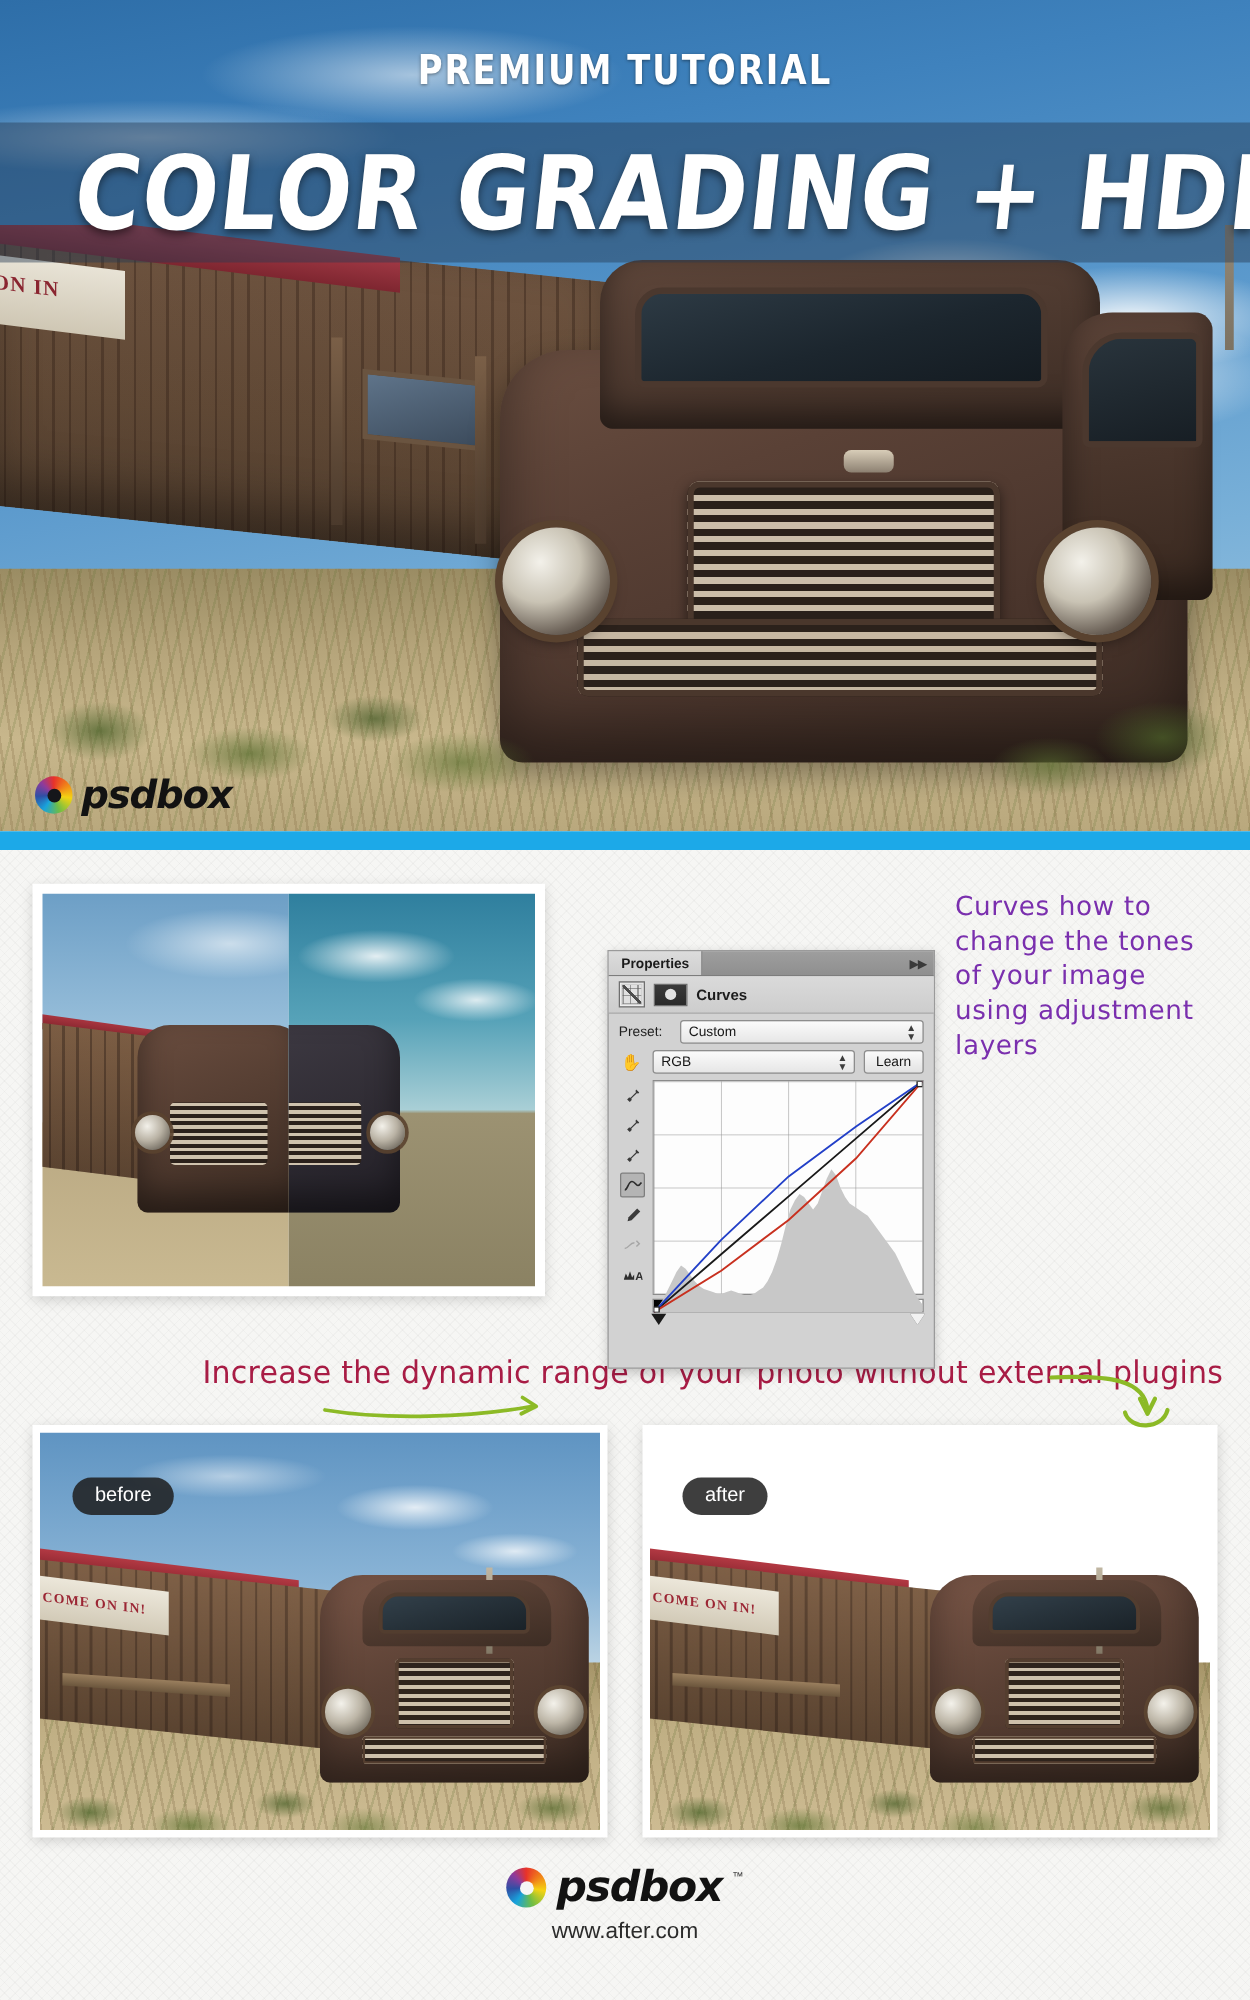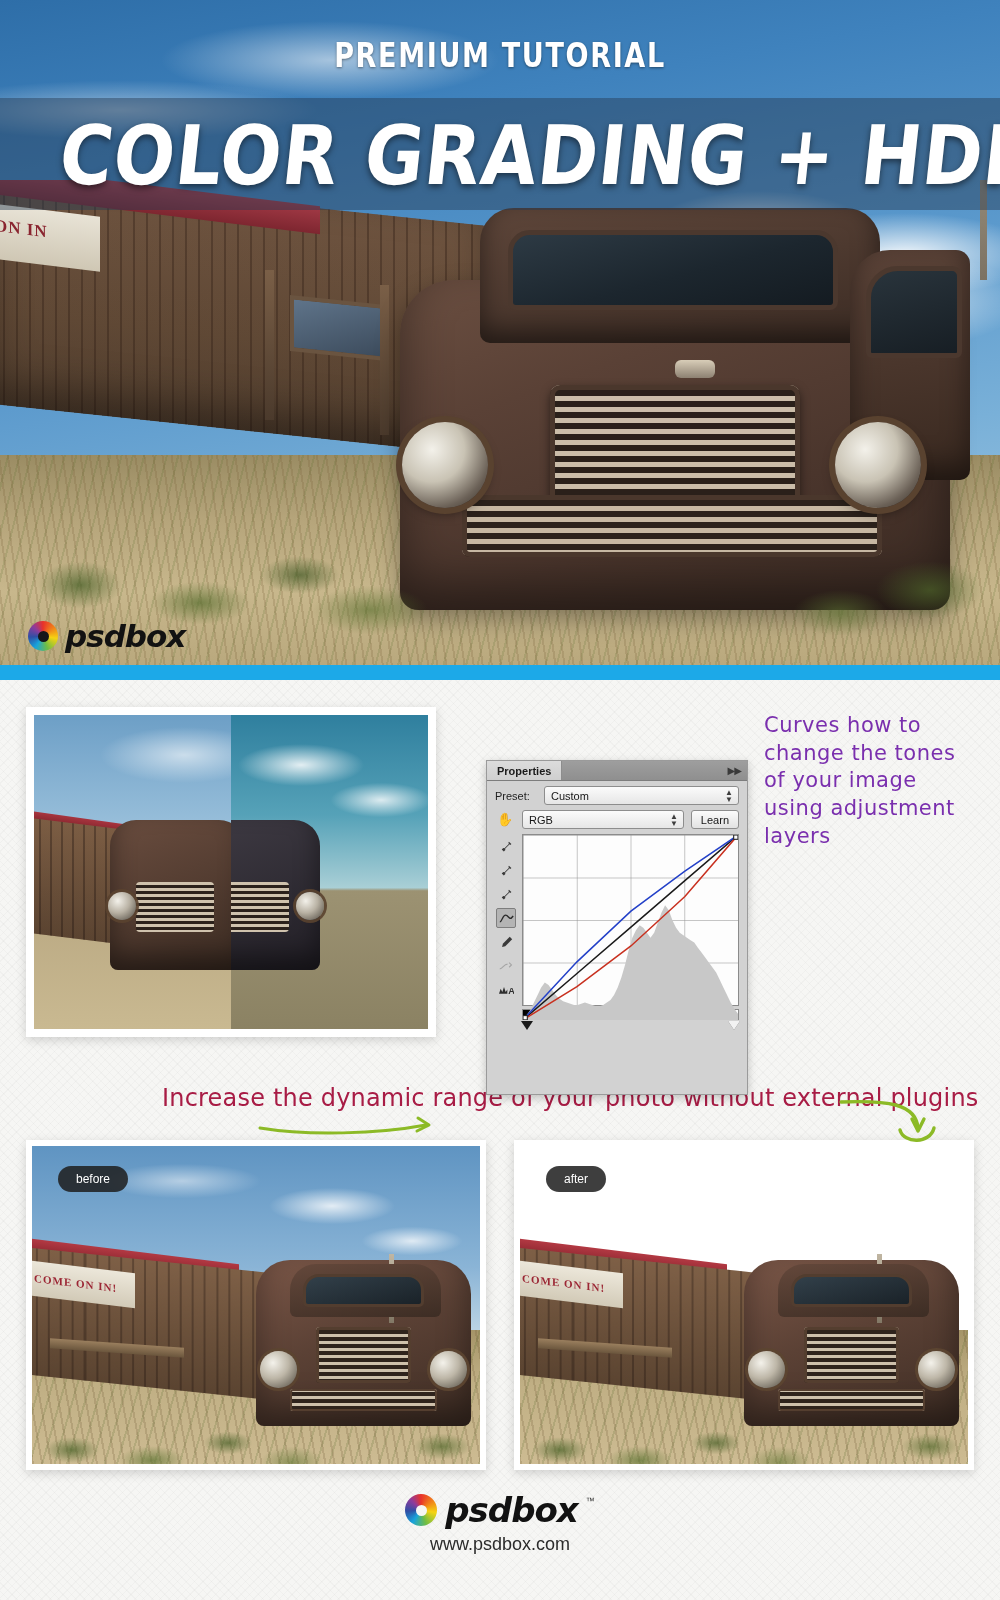--- a/index.html
+++ b/index.html
@@ -507,23 +507,23 @@
       radial-gradient(ellipse 44px 22px at 260px 99%, rgba(96,118,52,.6), transparent 72%),
       radial-gradient(ellipse 40px 18px at 410px 90%, rgba(82,104,44,.7), transparent 72%);
   }
   .ph-fence{
     position:absolute; left:4%; top:62%; width:30%; height:3%;
     background:linear-gradient(180deg,#9a7f5e,#6b563d);
     transform:skewY(4deg);
   }
 
   .badge{
-    position:absolute; left:26px; top:20px;
+    position:absolute; left:26px; top:36px;
     background:rgba(30,30,30,.86);
-    color:#fff; font-size:12px;
+    color:#fff; font-size:16px;
     padding:6px 18px; border-radius:18px;
     z-index:3;
   }
 
   
   .footer{
     position:absolute; left:0; top:1490px; width:1000px; z-index:3;
     text-align:center;
   }
   .footer-logo{ display:flex; align-items:center; justify-content:center; gap:8px; }
@@ -608,20 +608,27 @@
 
 <div class="ps-panel">
 
   <div class="ps-tabbar">
     <div class="ps-tab">Properties</div>
     <div class="ps-tab-spacer">
       <span class="ps-collapse">▶▶</span>
     </div>
   </div>
 
+  <div class="ps-head">
+    <span class="ps-head-icon"></span>
+    <span class="ps-mask-icon">
+        <i></i>
+      </span>
+    <span class="ps-head-title">Curves</span>
+  </div>
 
   <div class="ps-row">
     <span class="ps-label">Preset:</span>
     <span class="ps-select">
       <span>Custom</span>
       <span class="arrows">▲<br>▼</span>
     </span>
   </div>
 
   <div class="ps-row">
@@ -763,14 +770,14 @@
 
 <div class="footer">
   <div class="footer-logo">
     <span class="logo-mark">
       <span class="ring"></span>
         <span class="hole" style="background:#f6f6f4"></span>
     </span>
     <span class="logo-word">psdbox</span>
     <span class="tm">™</span>
   </div>
-  <div class="footer-url">www.psdbox.com</div>
+  <div class="footer-url">www.after.com</div>
 </div>
 
 </body></html>

